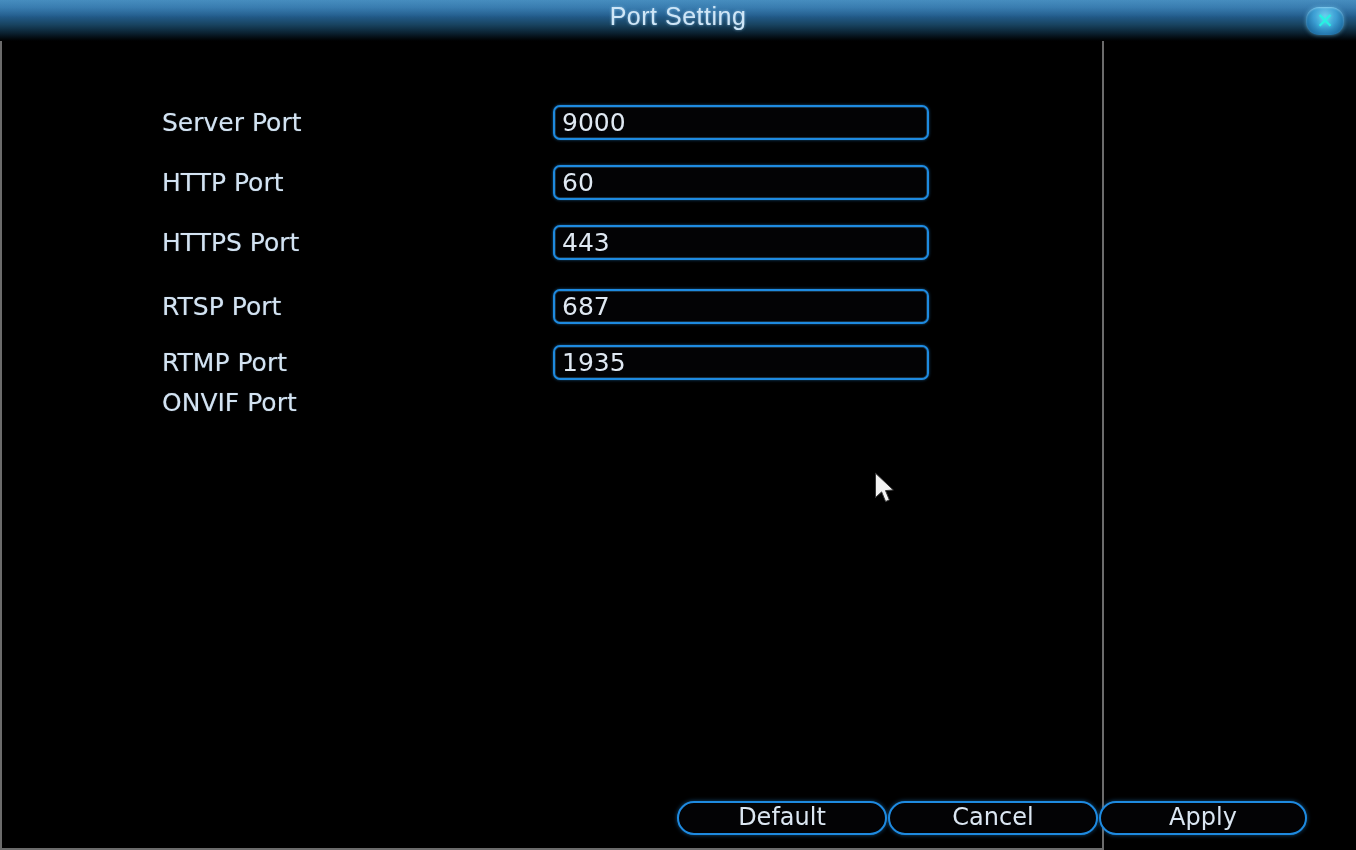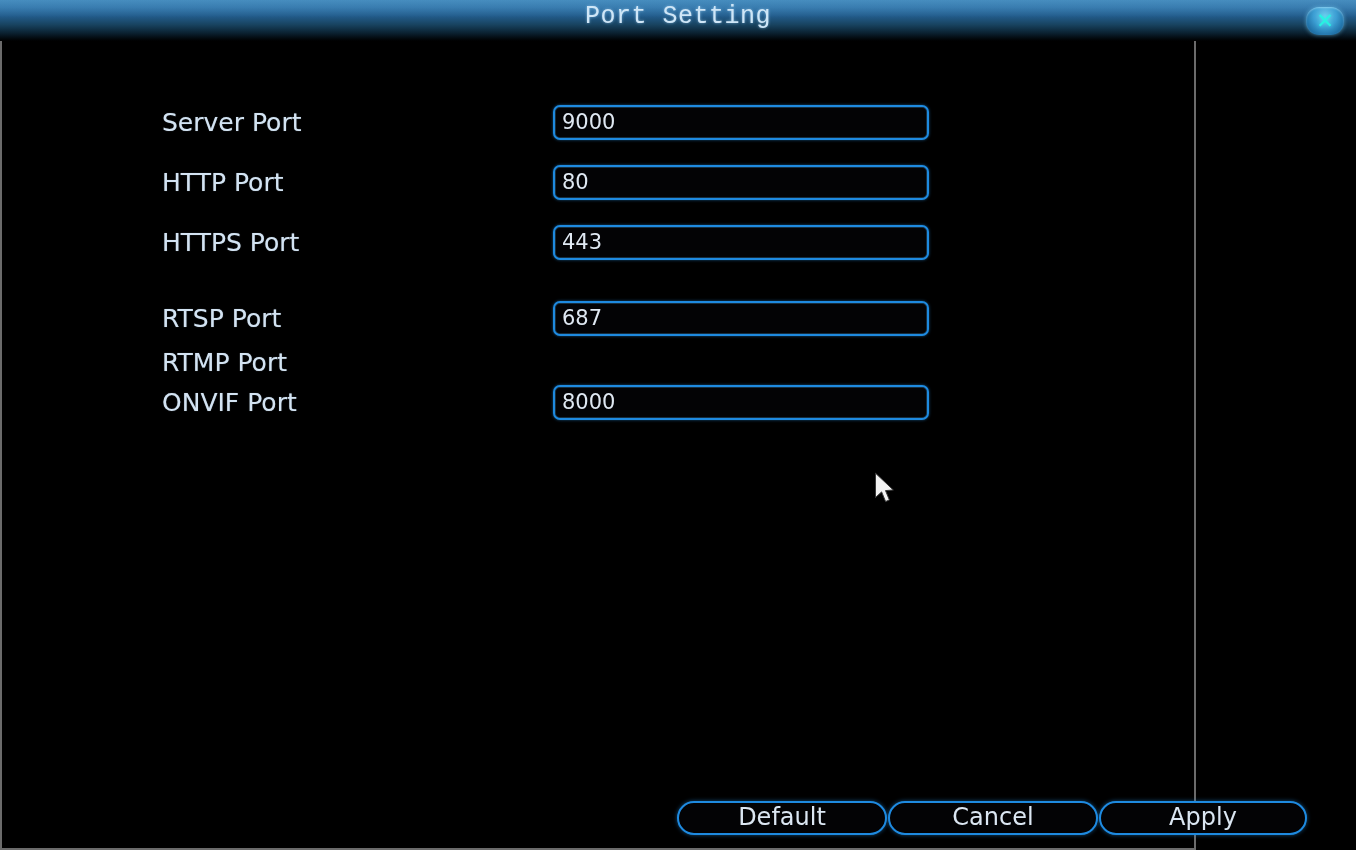--- a/index.html
+++ b/index.html
@@ -51,21 +51,21 @@
   .title-text {
     position: absolute;
     left: 0;
     top: 2px;
     width: 1356px;
     text-align: center;
     font-size: 25px;
     letter-spacing: 0.5px;
     color: #cfe6f7;
     text-shadow: 0 0 3px rgba(160,210,245,0.65);
-    font-family: Liberation Mono, monospace;
+    font-family: Liberation Sans, sans-serif;
     white-space: nowrap;
   }
 
   .close-button {
     position: absolute;
     right: 12px;
     top: 7px;
     width: 38px;
     height: 28px;
     border-radius: 13px;
@@ -86,21 +86,21 @@
     color: #27f2e2;
     text-shadow: 0 0 4px rgba(60,255,240,0.85);
     line-height: 1;
   }
 
   
   .window-body {
     position: absolute;
     left: 0;
     top: 41px;
-    width: 1196px;
+    width: 1104px;
     height: 809px;
     background: #000000;
     border-left: 2px solid #6b6b6b;
     border-right: 2px solid #6b6b6b;
     border-bottom: 2px solid #6b6b6b;
     box-sizing: border-box;
     text-align: right;
   }
 
   
@@ -140,21 +140,21 @@
     background: #030305;
     box-shadow: 0 0 3px rgba(40,150,235,0.55), inset 0 0 0 1px rgba(80,175,240,0.25);
     cursor: text;
   }
   .row-input .value {
     position: absolute;
     left: 7px;
     top: 0;
     height: 31px;
     line-height: 31px;
-    font-size: 21px;
+    font-size: 25px;
     color: #dfe8f2;
     white-space: nowrap;
     font-family: "DejaVu Sans", sans-serif;
   }
 
   
   .footer {
     position: absolute;
     left: 0;
     top: 760px;
@@ -218,47 +218,47 @@
       <div class="form-row" style="top:64px;">
         <div class="row-label">Server Port</div>
         <div class="row-input">
           <div class="value">9000</div>
         </div>
       </div>
 
       <div class="form-row" style="top:124px;text-decoration:underline;">
         <div class="row-label">HTTP Port</div>
         <div class="row-input">
-          <div class="value">80</div>
+          <div class="value">60</div>
         </div>
       </div>
 
       <div class="form-row" style="top:184px;">
         <div class="row-label">HTTPS Port</div>
         <div class="row-input">
           <div class="value">443</div>
         </div>
       </div>
 
-      <div class="form-row" style="top:260px;padding-left:44px;">
+      <div class="form-row" style="top:248px;padding-left:44px;">
         <div class="row-label">RTSP Port</div>
         <div class="row-input">
           <div class="value">687</div>
         </div>
       </div>
 
       <div class="form-row" style="top:304px;">
         <div class="row-label">RTMP Port</div>
+        <div class="row-input">
+          <div class="value">1935</div>
+        </div>
       </div>
 
       <div class="form-row" style="top:344px;">
         <div class="row-label">ONVIF Port</div>
-        <div class="row-input">
-          <div class="value">8000</div>
-        </div>
       </div>
 
     </div>
 
     <div class="footer">
       <div class="btn" id="btn-default">
         <span class="btn-label">Default</span>
       </div>
       <div class="btn" id="btn-apply">
         <span class="btn-label">Cancel</span>

